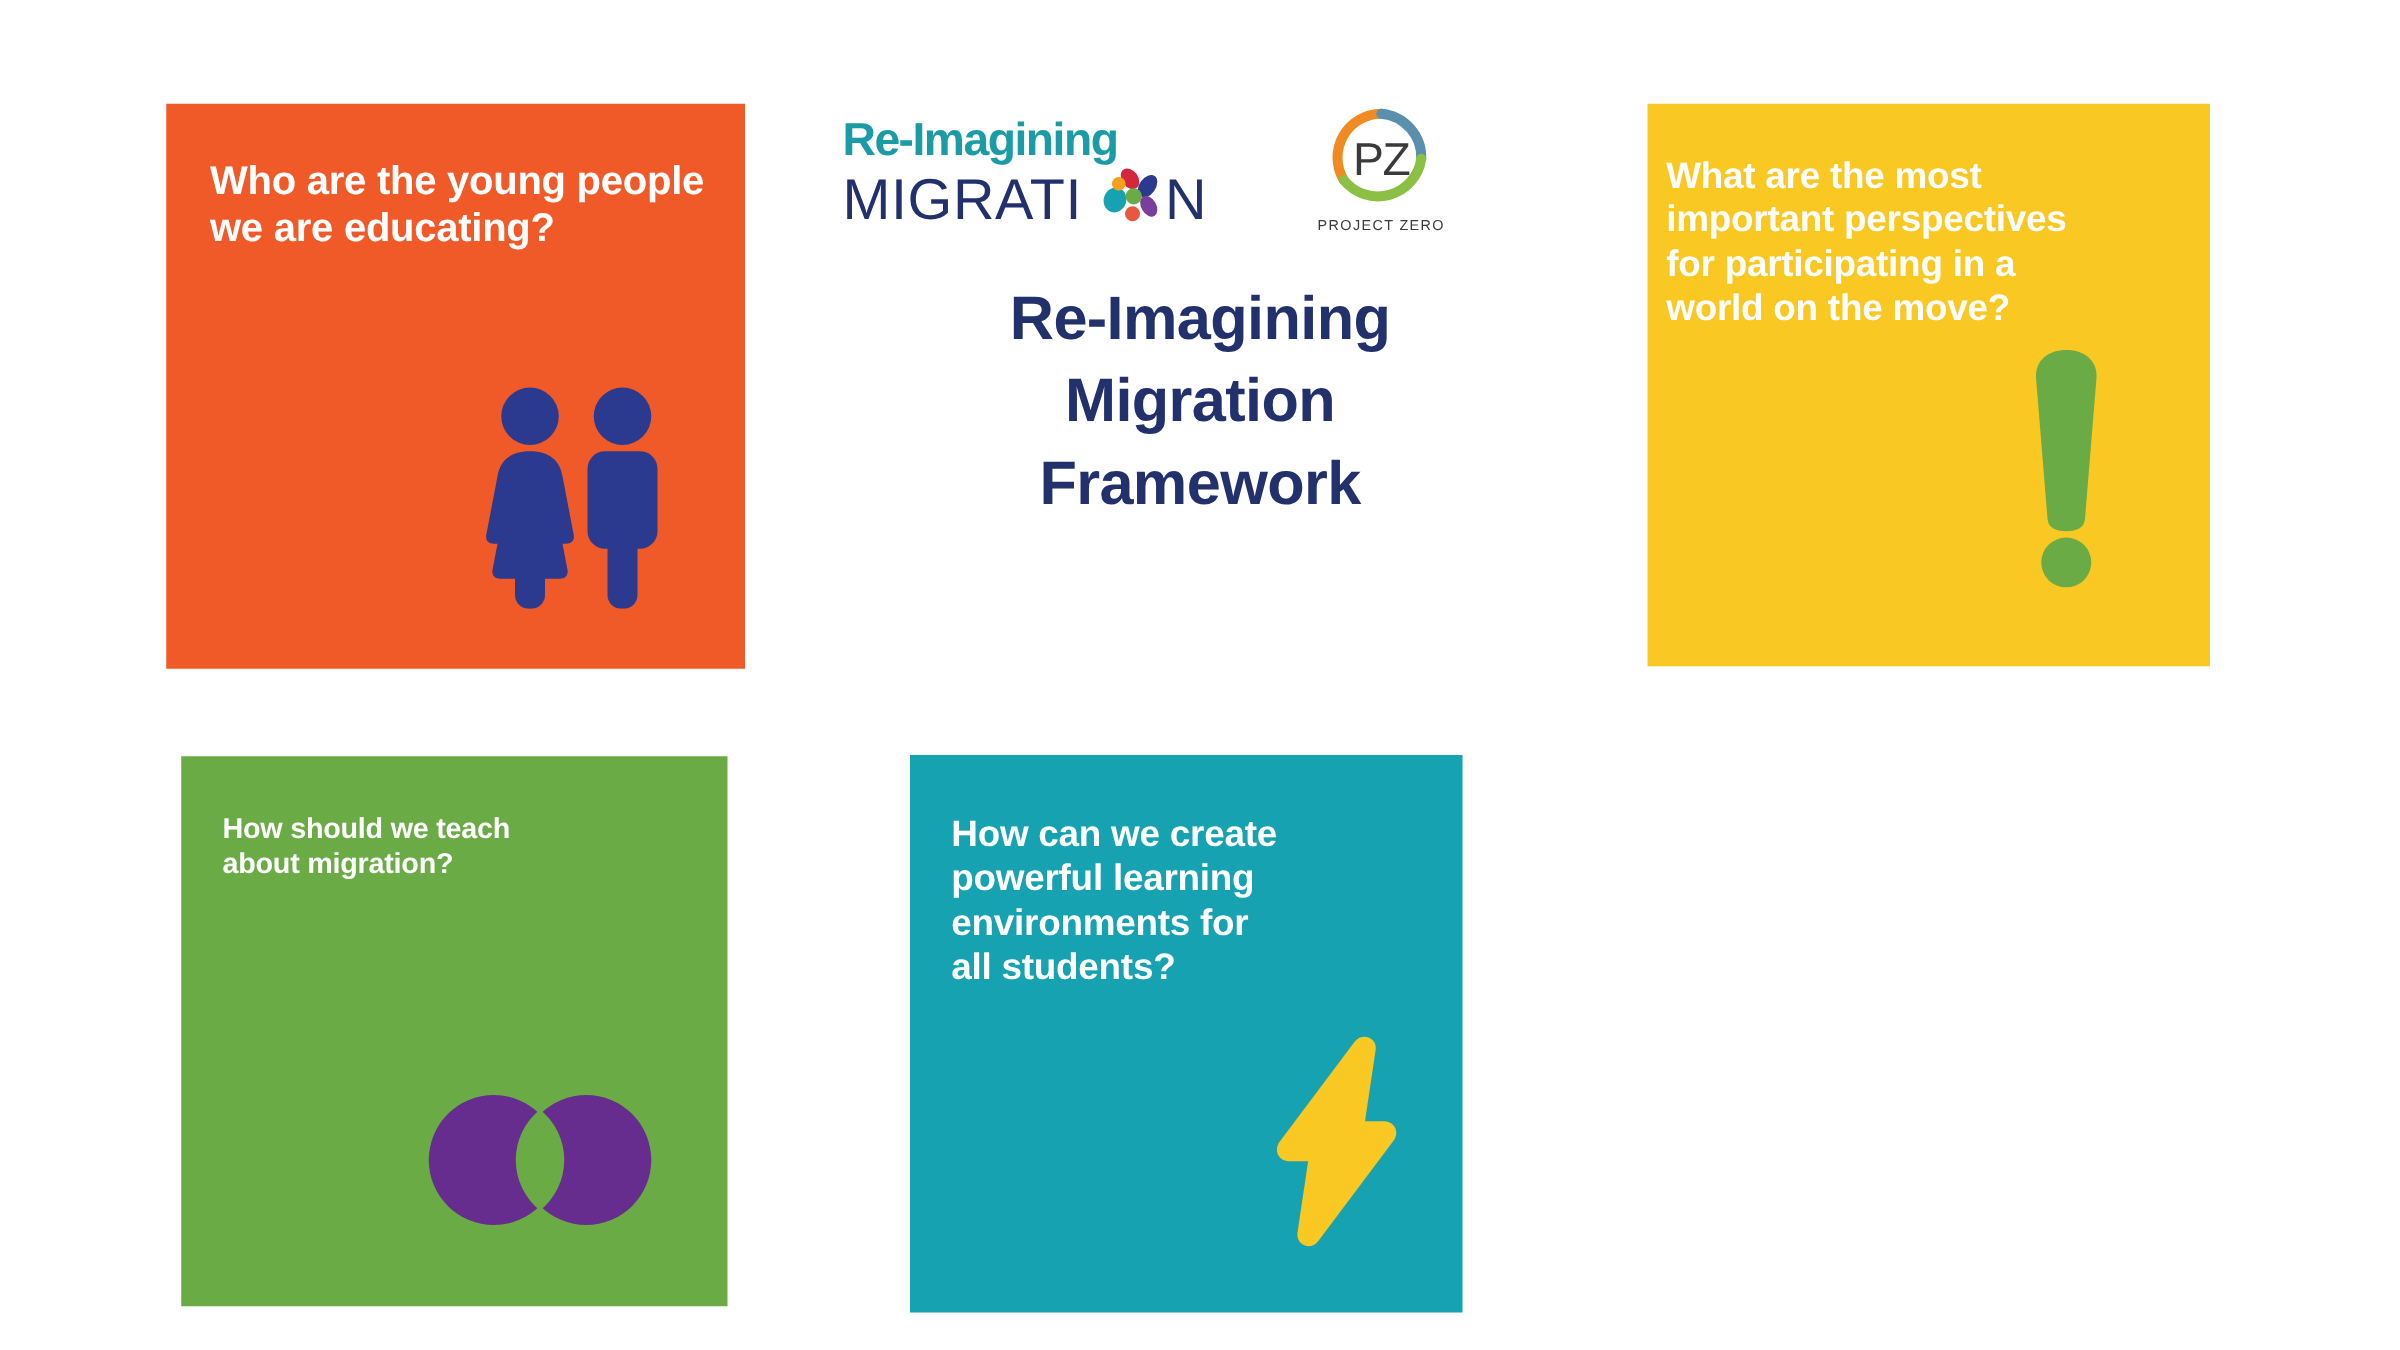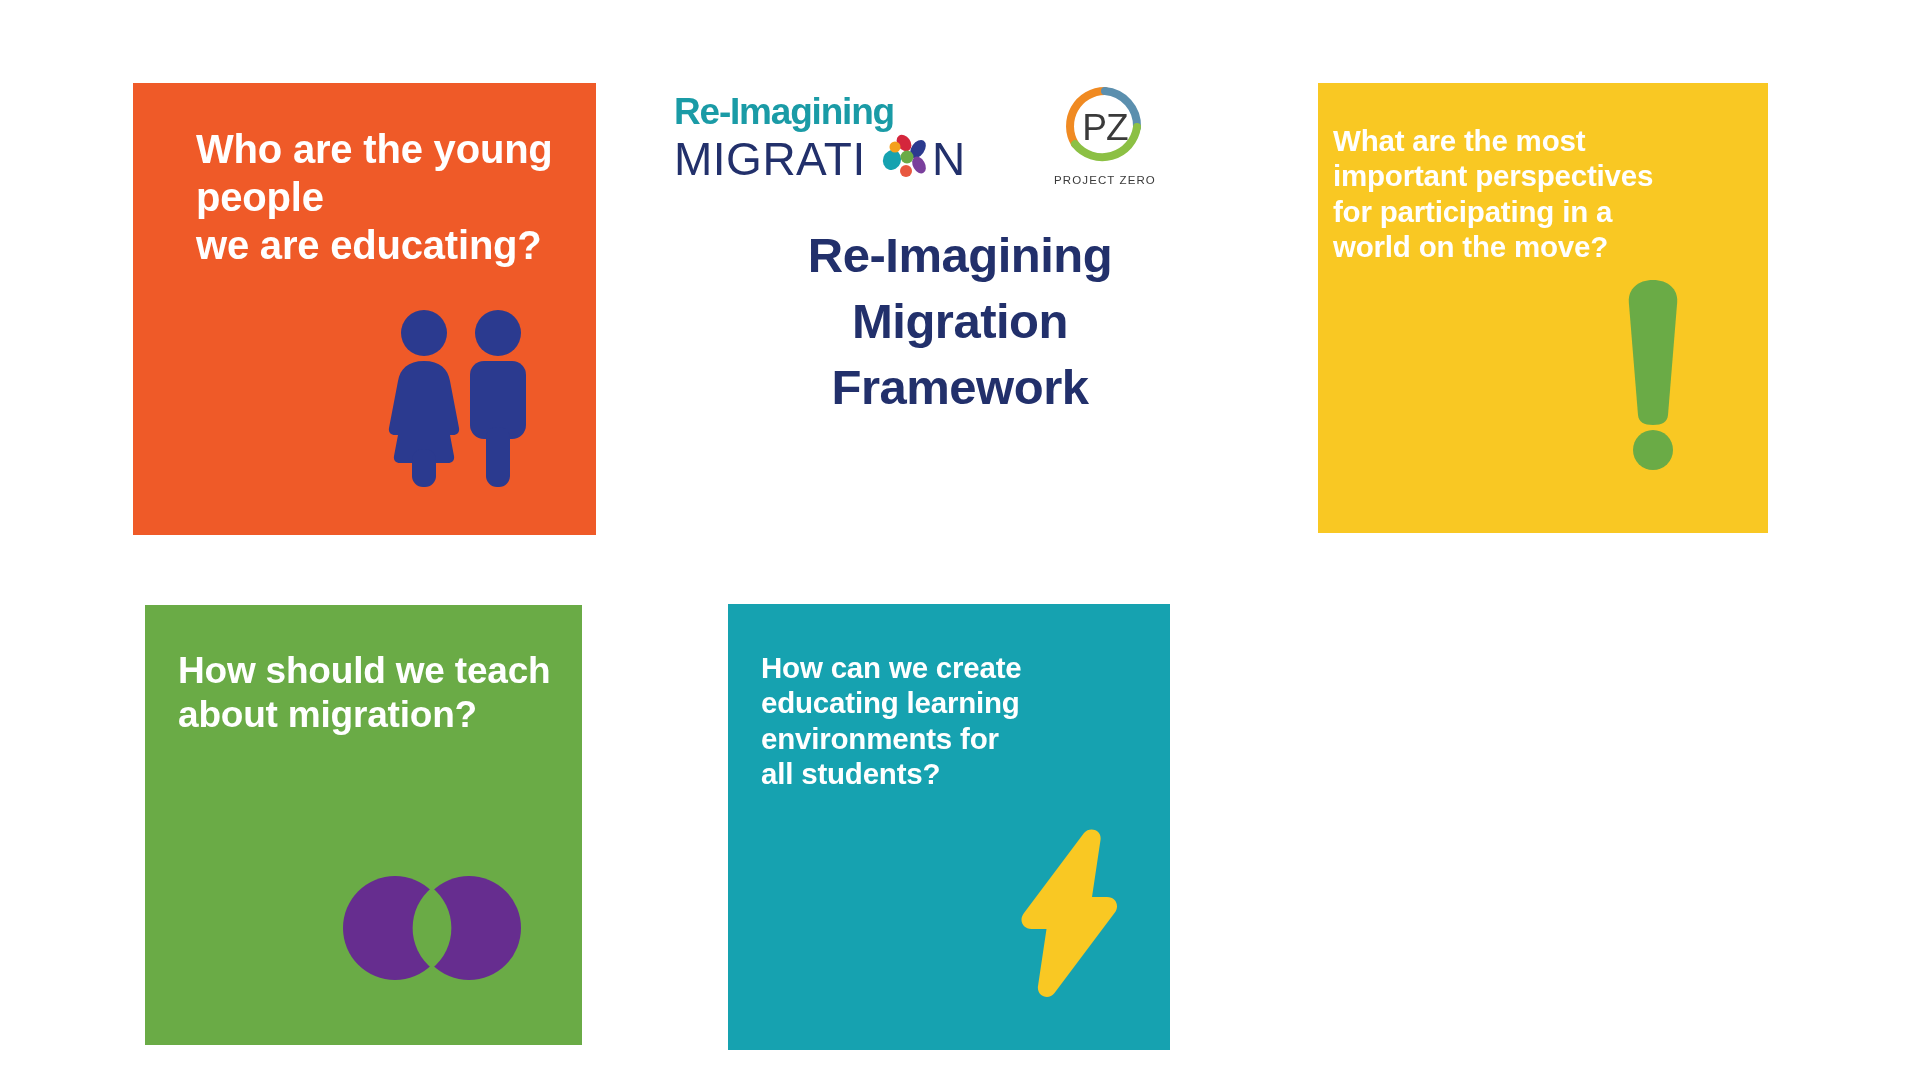--- a/index.html
+++ b/index.html
@@ -18,29 +18,29 @@
     color:#ffffff;
     font-weight:bold;
     line-height:1.20;
     letter-spacing:-0.2px;
     white-space:pre-line;
     font-family:"Liberation Sans", sans-serif;
   }
 
   
   #card-orange { left:133px; top:83px; width:463px; height:452px; background:#ef5a28; }
-  #card-orange .card-title { left:35px; top:42px; font-size:40px;margin-left:28px; }
+  #card-orange .card-title { left:35px; top:42px; font-size:32px; }
 
   
   #card-yellow { left:1318px; top:83px; width:450px; height:450px; background:#f9c823; }
   #card-yellow .card-title { left:15px; top:40px; font-size:29.5px; }
 
   
   #card-green { left:145px; top:605px; width:437px; height:440px; background:#6aab46; }
-  #card-green .card-title { left:33px; top:44px; font-size:37px; }
+  #card-green .card-title { left:33px; top:44px; font-size:23px; }
 
   
   #card-teal { left:728px; top:604px; width:442px; height:446px; background:#16a2b0; }
   #card-teal .card-title { left:33px; top:46px; font-size:29.5px; }
 
   
   #card-purple { left:1315px; top:605px; width:447px; height:455px; background:#662d8f; }
   #card-purple .card-title { left:33px; top:46px; font-size:29.5px; }
 
   
@@ -155,21 +155,21 @@
       <svg viewBox="0 0 180 106" width="180" height="106" aria-hidden="true">
         <circle cx="53" cy="53" r="52" fill="#662d8f"></circle>
         <circle cx="127" cy="53" r="52" fill="#662d8f"></circle>
         <path d="M90 12.5 a52 52 0 0 0 0 81 a52 52 0 0 0 0 -81 z" fill="#6aab46"></path>
       </svg>
     </div>
   </div>
 
   <div class="card" id="card-teal">
     <div class="card-title">How can we create
-educating learning
+powerful learning
 environments for
 all students?</div>
     <div class="card-graphic" id="graphic-bolt">
       <svg viewBox="0 0 102 170" width="102" height="170" aria-hidden="true">
         <path d="M68 5 C74 -2 86 2 84.5 12 L76 69 l15 0 c9 0 13 9 7.5 16 l-60 80 c-6 8 -18 3 -16.5 -7 l8.5 -57 l-15 0 c-9 0 -13 -9 -7.5 -16 z" fill="#f9c823"></path>
       </svg>
     </div>
   </div>
 
 

